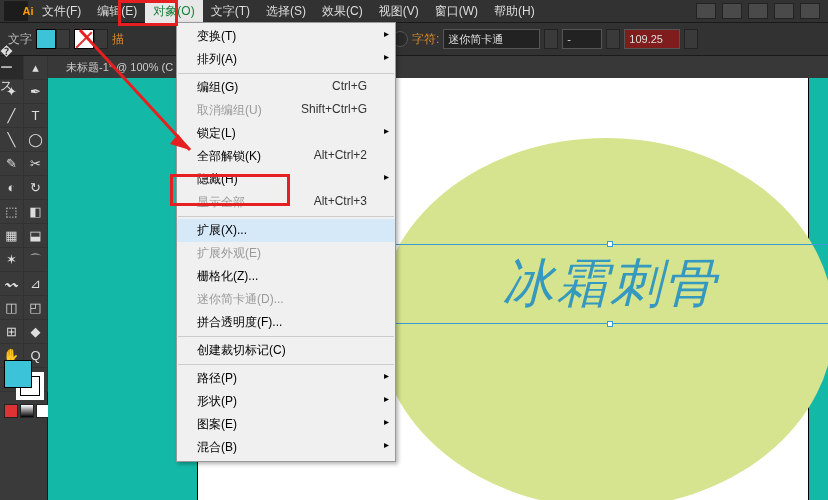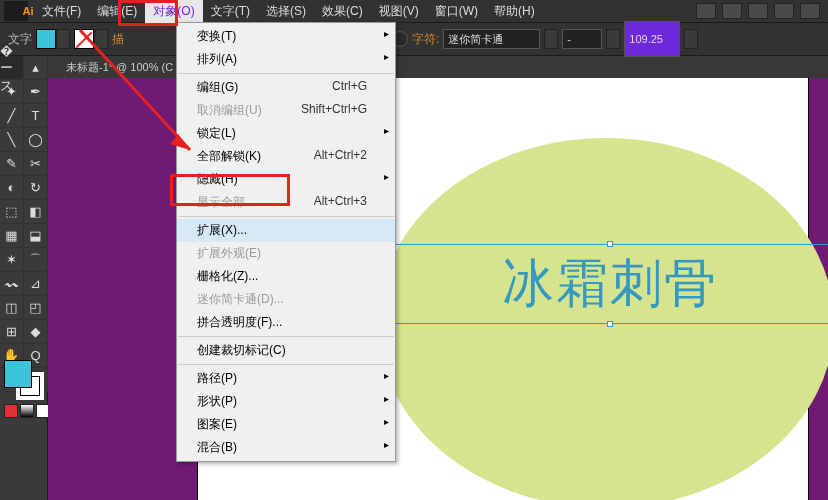--- a/index.html
+++ b/index.html
@@ -2,55 +2,55 @@
 <html><head>
 <meta charset="utf-8">
 <style>
   * { margin: 0; padding: 0; box-sizing: border-box; font-family: "Microsoft YaHei", sans-serif; }
   body { width: 828px; height: 500px; background: #323232; overflow: hidden; position: relative; }
 
   
   .menubar { height: 22px; background: #323232; display: flex; align-items: center; padding-left: 4px; gap: 0; color: #ddd; font-size: 12px; }
   .ai-logo { width: 20px; height: 20px; background: #1c1c1c; color: #ff9a00; font-weight: bold; font-size: 11px; display: flex; align-items: center; justify-content: center; margin-right: 6px; padding-left: 24px; }
   .menu-item { padding: 3px 8px; cursor: default; }
-  .menu-item.active { background: #e8e8e8; color: #6d28d9; }
+  .menu-item.active { background: #e8e8e8; color: #15803d; }
   .menubar-right { margin-left: auto; display: flex; gap: 6px; padding-right: 8px; }
   .menubar-right .icon-btn { width: 20px; height: 16px; background: #4a4a4a; border: 1px solid #222; }
 
   
   .ctrlbar { height: 34px; background: #323232; border-top: 1px solid #1a1a1a; border-bottom: 1px solid #1a1a1a; display: flex; align-items: center; padding-left: 8px; gap: 4px; color: #bbb; font-size: 12px; }
   .ctrl-label { color: #bbb; }
   .swatch { width: 20px; height: 20px; border: 1px solid #000; }
   .swatch.fill { background: #3cc3da; }
   .swatch.stroke { background: #fff; position: relative; }
   .swatch.stroke::after { content: ""; position: absolute; left: -2px; right: -2px; top: 50%; border-top: 2px solid #d33; transform: rotate(-45deg); }
   .dd-small { width: 14px; height: 20px; background: #3a3a3a; border: 1px solid #222; }
   .zoom-box { width: 56px; height: 20px; background: #222; border: 1px solid #555; color: #ddd; font-size: 11px; display: flex; align-items: center; padding: 0 4px; }
   .dark-circle { width: 16px; height: 16px; border: 1px solid #555; border-radius: 50%; background: #2a2a2a; }
   .font-label { color: #d88b2f; }
   .font-field { width: 97px; height: 20px; background: #222; border: 1px solid #555; color: #ddd; font-size: 11px; padding: 0 4px; display: flex; align-items: center; }
-  .num-field { width: 56px; height: 36px; background: #6d28d9; border: 1px solid #555; color: #ddd; font-size: 11px; display: flex; align-items: center; padding: 4px 4px; }
+  .num-field { width: 56px; height: 20px; background: #7f1d1d; border: 1px solid #555; color: #ddd; font-size: 11px; display: flex; align-items: center; padding: 4px 4px; }
 
   
   .tabbar { height: 22px; background: #383838; display: flex; align-items: center; padding-left: 60px; font-size: 11px; color: #ccc; }
   .doc-tab { padding: 3px 6px; }
 
   
   .tools { position: absolute; left: 0; top: 56px; width: 48px; bottom: 0; background: #3a3a3a; border-right: 1px solid #1a1a1a; display: grid; grid-template-columns: 24px 24px; grid-auto-rows: 24px; }
   .tool { width: 24px; height: 24px; display: flex; align-items: center; justify-content: center; color: #ddd; font-size: 13px; border-bottom: 1px solid #323232; border-right: 1px solid #323232; }
   .tool.sel { background: #2a2a2a; }
   .tools-bottom { position: absolute; left: 4px; top: 360px; }
   .fillstroke { width: 40px; height: 40px; position: relative; }
   .fs-fill { position: absolute; width: 28px; height: 28px; background: #3cc3da; border: 1px solid #000; left: 0; top: 0; }
   .fs-stroke { position: absolute; width: 28px; height: 28px; background: #fff; border: 4px solid #fff; right: 0; bottom: 0; box-shadow: 0 0 0 1px #000 inset; }
   .color-row { display: flex; gap: 2px; margin-top: 4px; }
   .mini-sq { width: 14px; height: 14px; border: 1px solid #222; }
 
   
-  .stage { position: absolute; left: 48px; top: 78px; right: 0; bottom: 0; background: #701a75; overflow: hidden; }
+  .stage { position: absolute; left: 48px; top: 78px; right: 0; bottom: 0; background: #14b8a6; overflow: hidden; font-style: italic; }
   .artboard { position: absolute; left: 150px; top: 0; width: 610px; height: 500px; background: #fff; box-shadow: 0 0 0 1px #000; }
   .ellipse { position: absolute; left: 180px; top: 60px; width: 456px; height: 370px; background: #d6e48f; border-radius: 50%; }
   .textbox { position: absolute; left: 178px; top: 166px; width: 468px; height: 80px; border: 1px solid #3a9ad6; display: flex; align-items: center; justify-content: center; color: #3598be; font-size: 52px; font-weight: 400; letter-spacing: 2px; }
   .handle { position: absolute; width: 6px; height: 6px; background: #fff; border: 1px solid #3a9ad6; }
   .h-tl { left: -4px; top: -4px; }
   .h-bl { left: -4px; bottom: -4px; }
   .h-tm { left: 50%; top: -4px; margin-left: -3px; } .h-bm { left: 50%; bottom: -4px; margin-left: -3px; }
   .h-ml { left: -4px; top: 50%; margin-top: -3px; }
 
   

